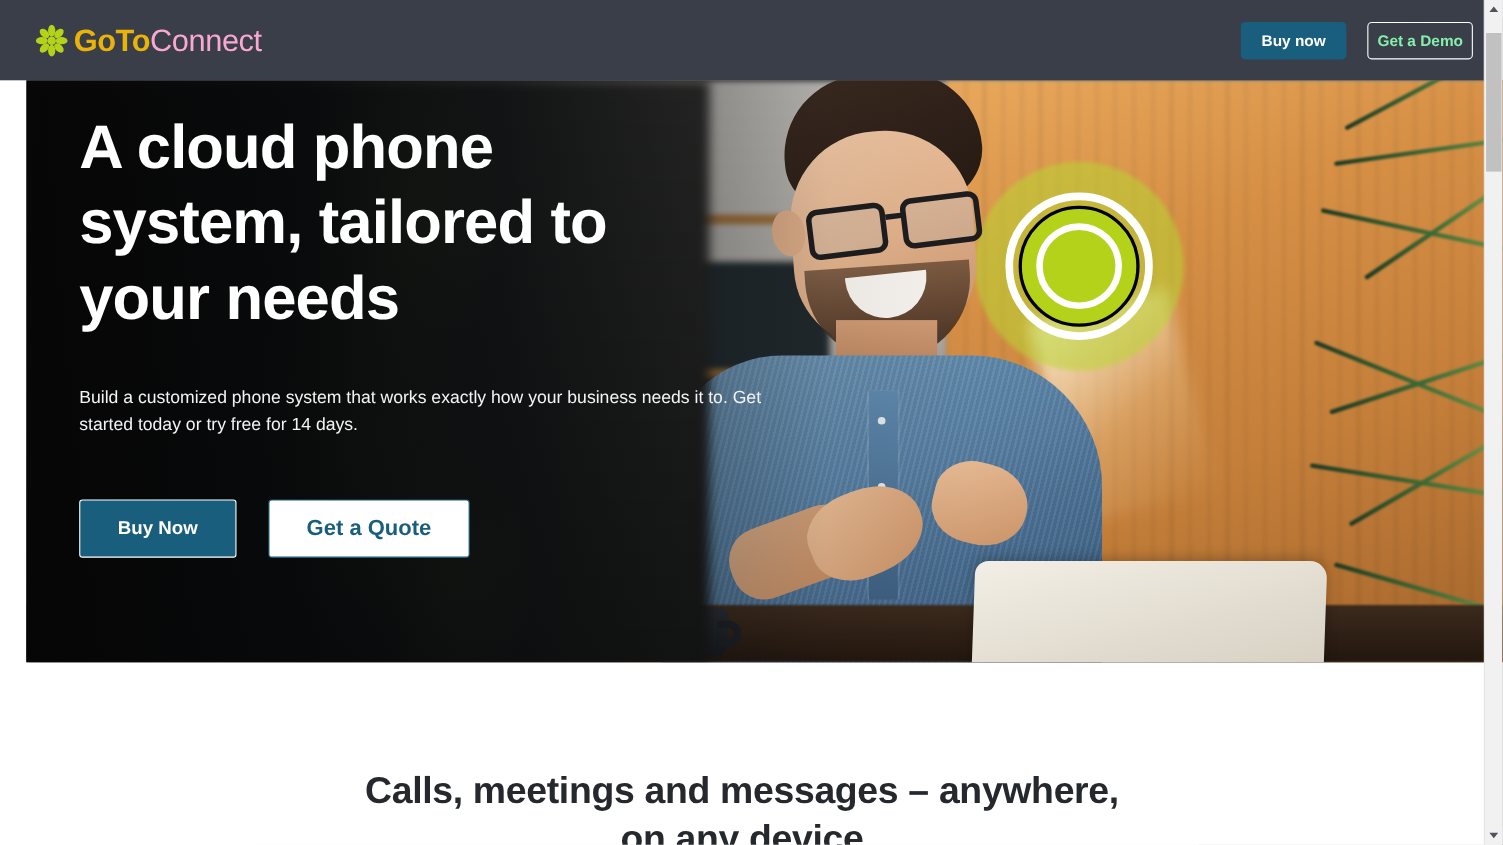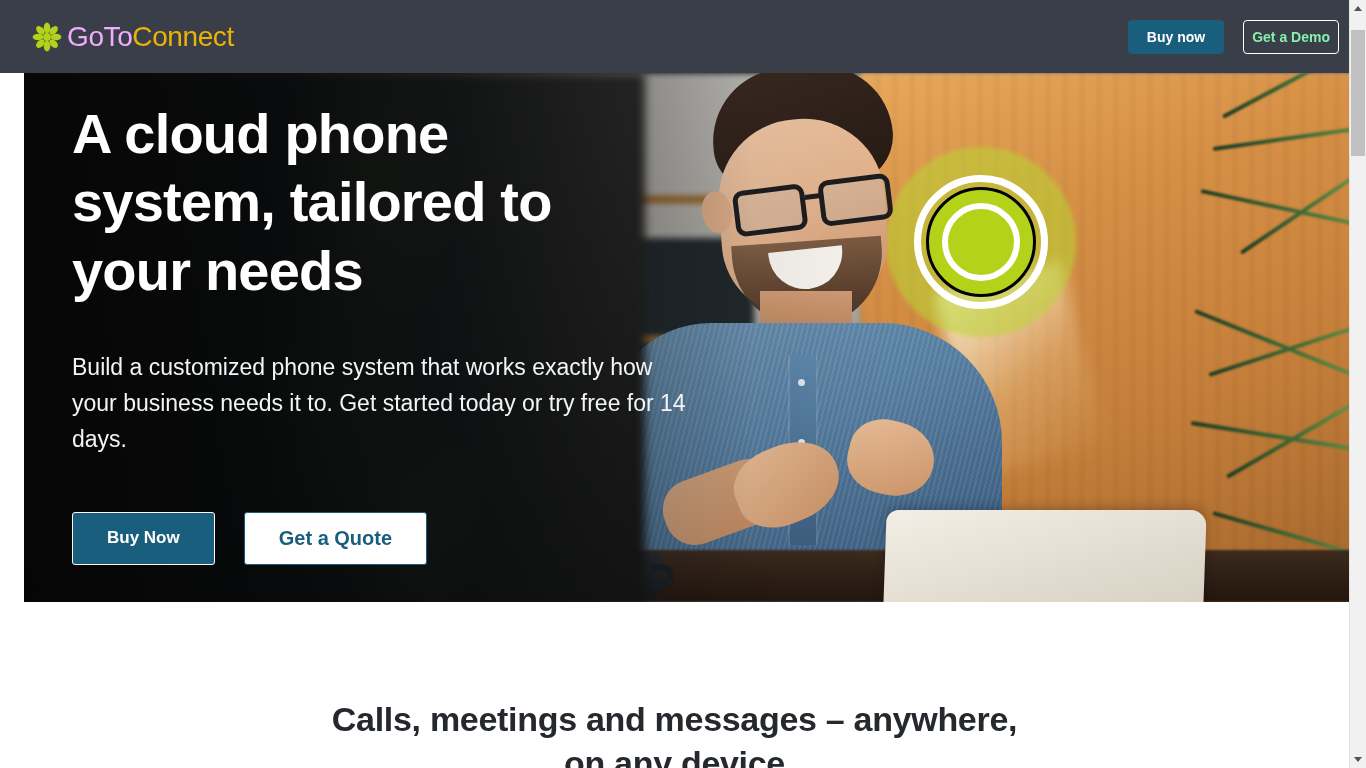--- a/index.html
+++ b/index.html
@@ -56,22 +56,22 @@
     display:flex; align-items:center;
     margin-left:32px;
     cursor:pointer;
   }
   .logo-mark { width:30px; height:30px; margin-right:5px; flex:0 0 auto; }
   .logo-text {
     font-size:28px; letter-spacing:-0.4px;
     white-space:nowrap;
     line-height:1;
   }
-  .logo-text .bold { font-weight:normal; color:#f0abfc; }
-  .logo-text .light { font-weight:300; color:#eab308; }
+  .logo-text .bold { font-weight:bold; color:#eab308; }
+  .logo-text .light { font-weight:300; color:#f9a8d4; }
 
   .nav-items { display:flex; align-items:center; margin-left:54px; }
   .nav-item {
     display:flex; align-items:center;
     color:#ffffff;
     font-size:16px; font-weight:bold;
     margin-right:40px;
     cursor:pointer;
     white-space:nowrap;
   }
@@ -318,21 +318,21 @@
   .hero-content { position:absolute; left:48px; top:27px; width:660px; z-index:5; }
   .hero-title {
     color:#ffffff;
     font-size:56px;
     font-weight:bold;
     line-height:1.22;
     letter-spacing:-0.8px;
   }
   .hero-sub {
     color:#f2f4f5;
-    font-size:23px;
+    font-size:16px;
     line-height:1.56;
     margin-top:45px;
     max-width:620px;
     font-weight:400;
   }
   .hero-ctas { display:flex; margin-top:54px; }
   .btn-buy {
     background:#1a5e7e; color:#ffffff;
     border:1.5px solid #ffffff;
     border-radius:3px;

